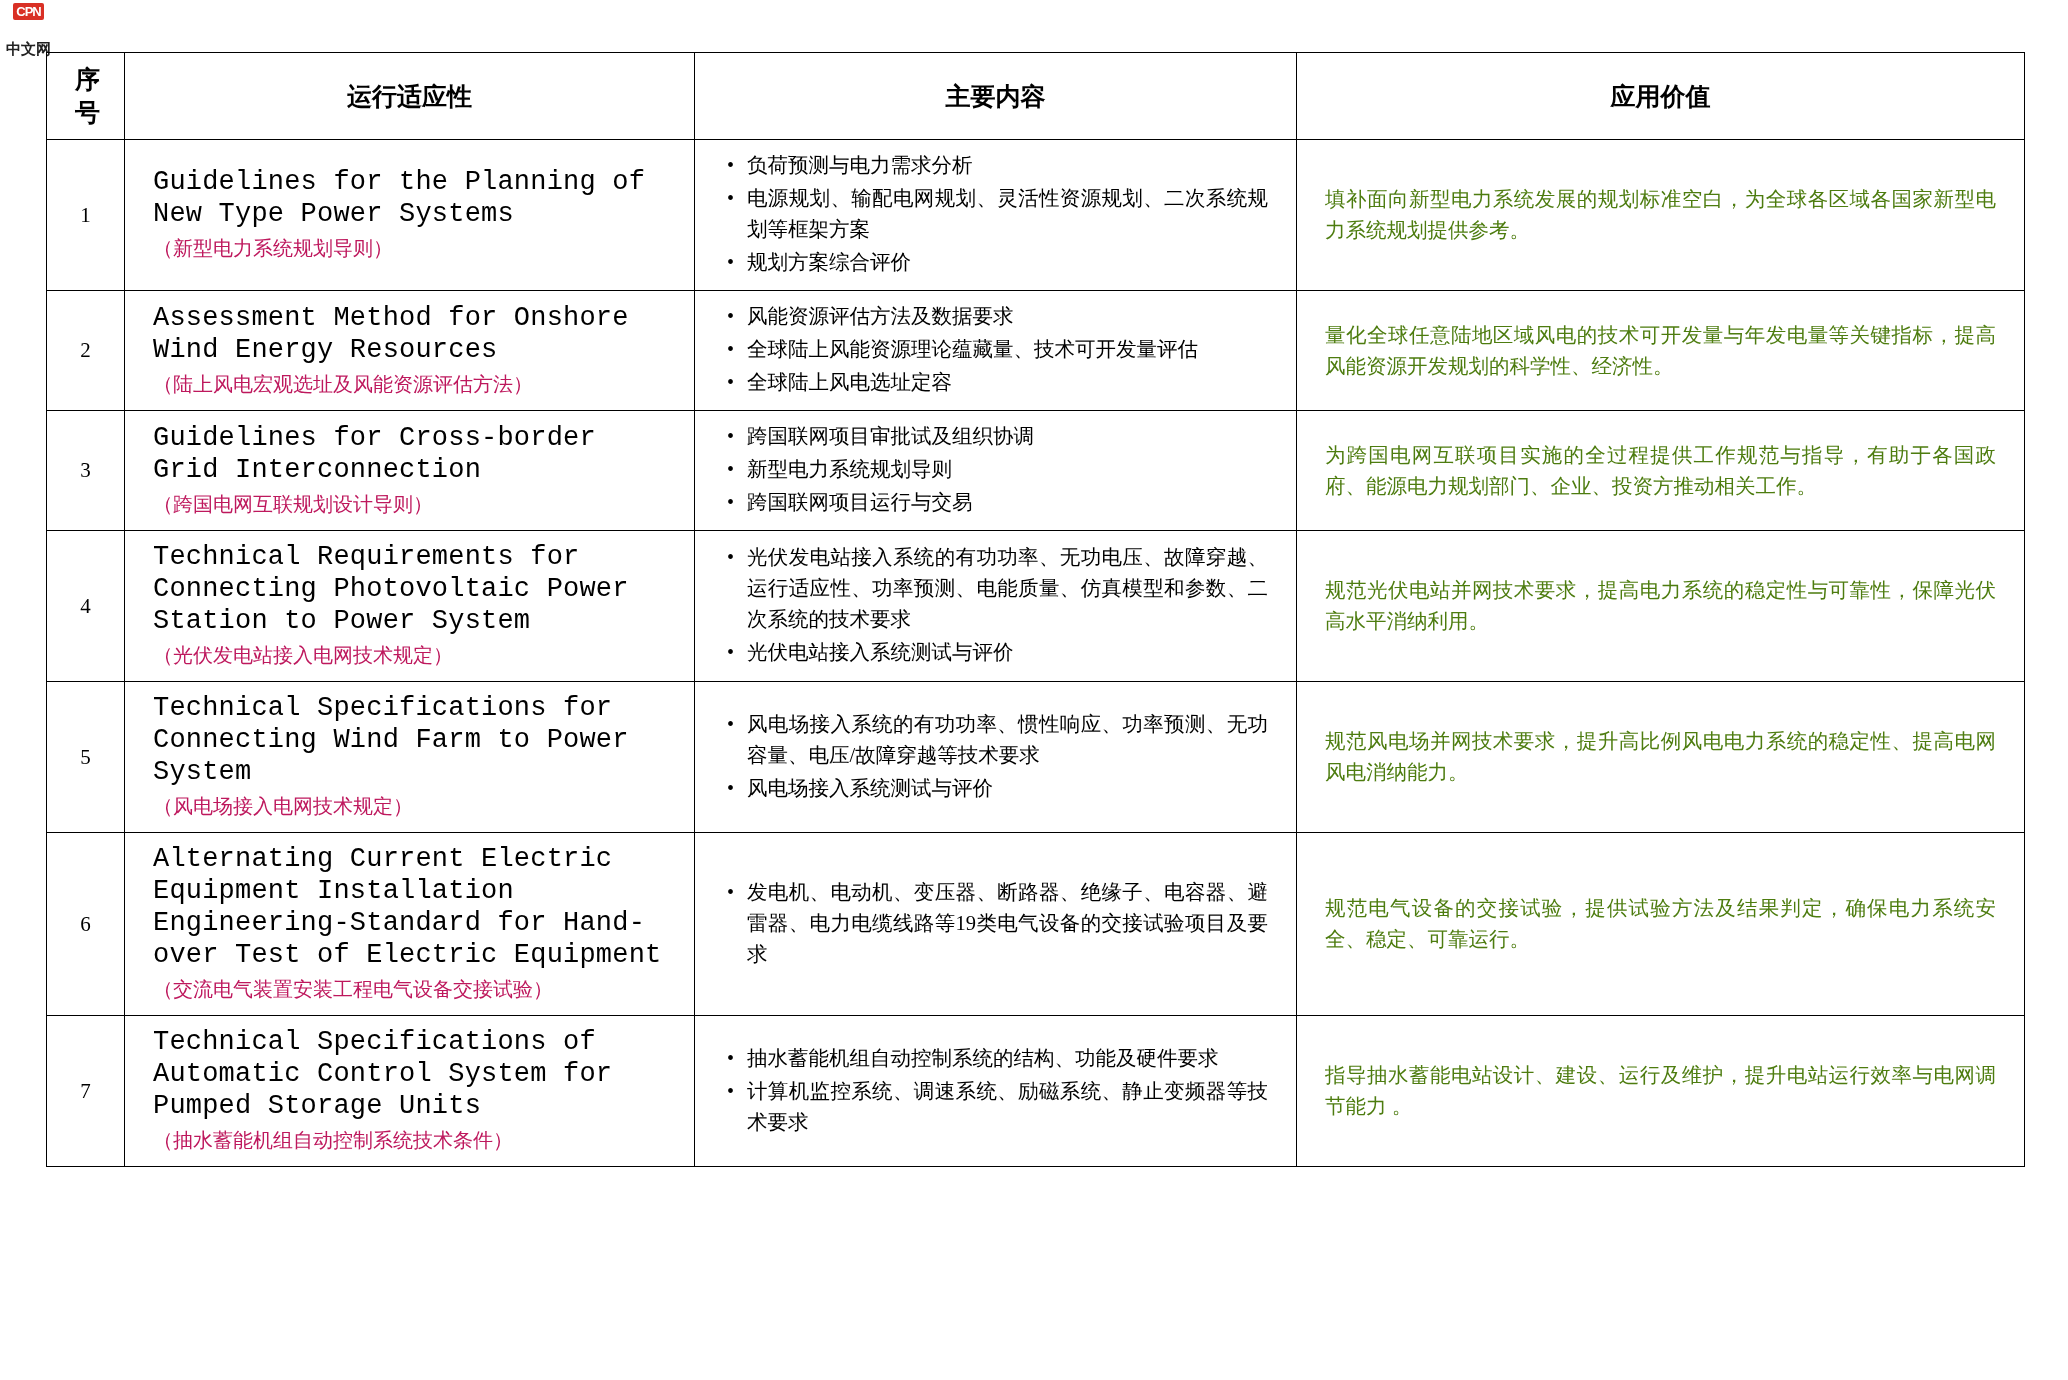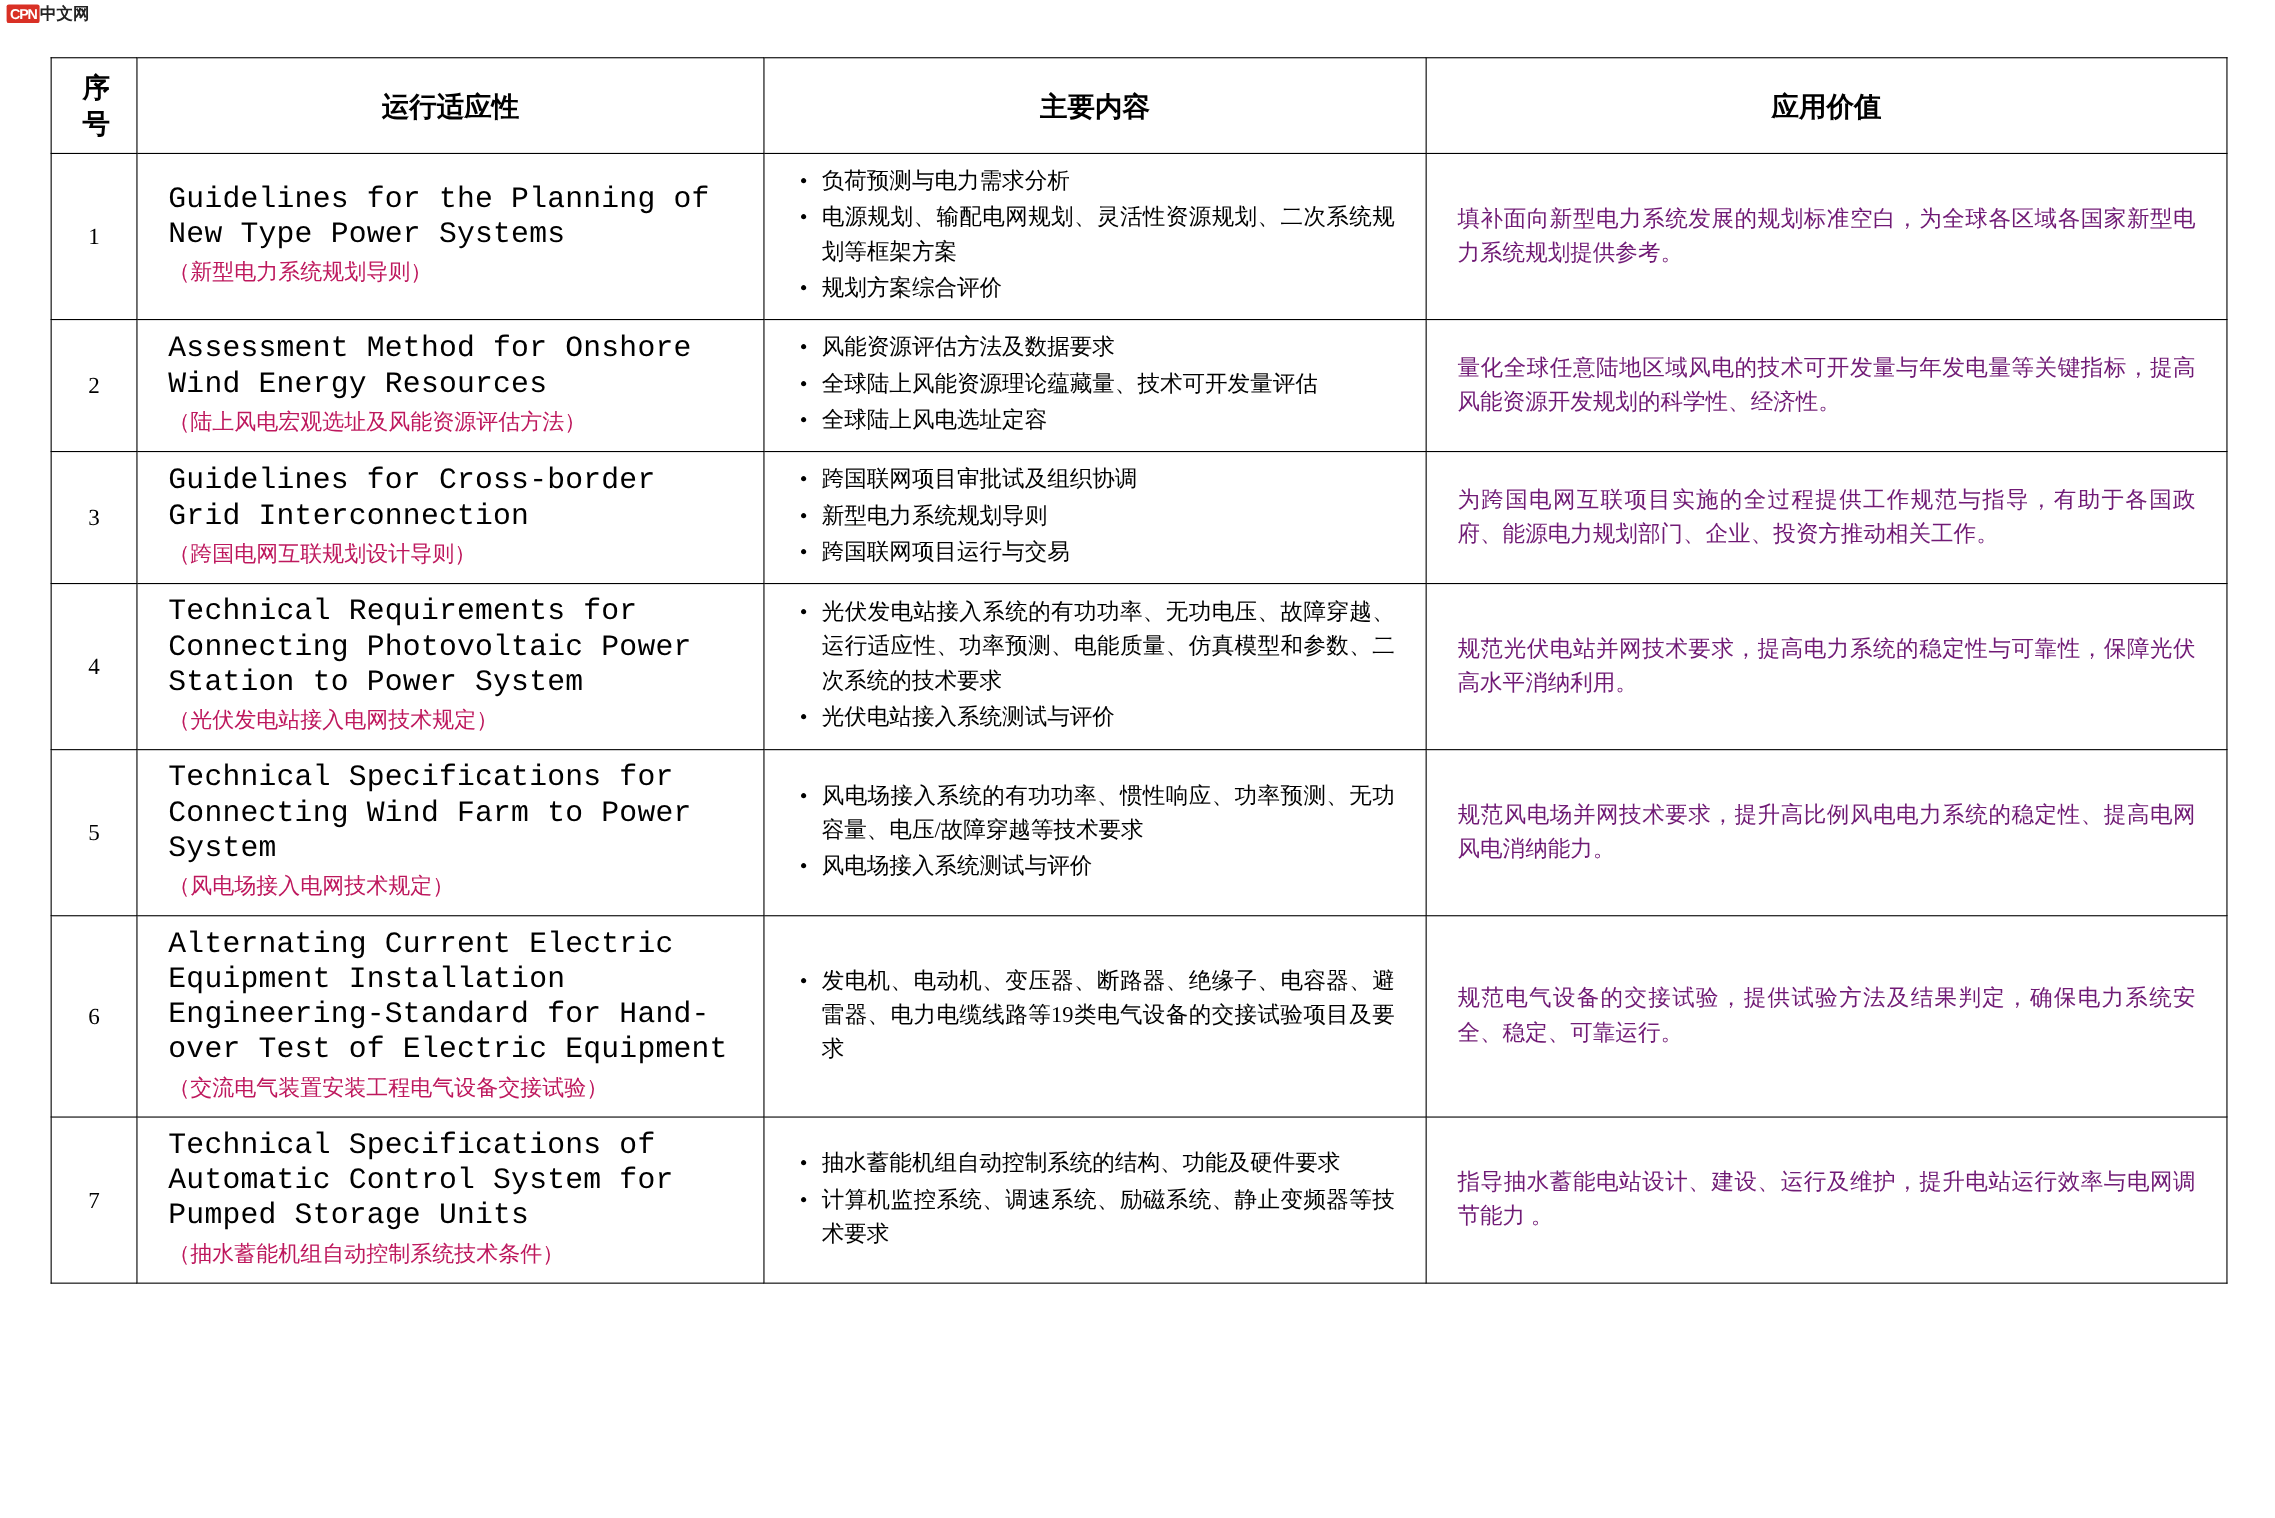--- a/index.html
+++ b/index.html
@@ -22,21 +22,22 @@
     left: 0;
     width: 100%;
     height: 30px;
   }
   .logo {
     position: absolute;
     left: 6px;
     top: 3px;
     display: flex;
     align-items: center;
-    gap: 0;
+    gap: 20px;
+    flex-direction: column;
   }
   .logo-mark {
     background: #d93025;
     color: #ffffff;
     font-family: "Liberation Sans", sans-serif;
     font-weight: bold;
     font-size: 13px;
     line-height: 17px;
     padding: 0 3px;
     border-radius: 2px;
@@ -129,21 +130,21 @@
     top: 0;
     font-size: 20px;
   }
   td.value {
     padding: 12px 14px;
   }
   .value-text {
     font-family: "Liberation Serif", serif;
     font-size: 20.5px;
     line-height: 31px;
-    color: #701a75;
+    color: #4d7c0f;
     text-align: justify;
     display: block;
   }
 </style>
 </head>
 <body>
 
 <div class="logo-bar">
   <div class="logo">
     <span class="logo-mark">CPN</span>

